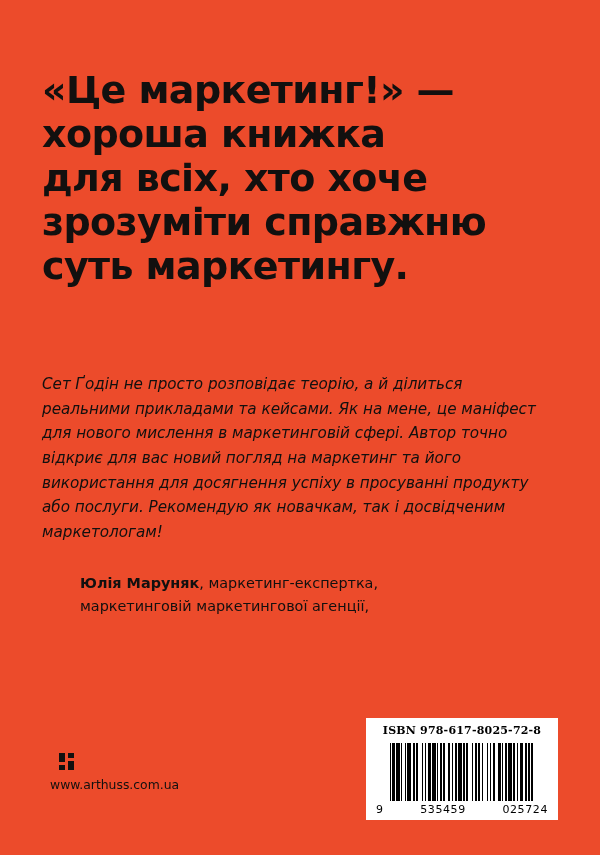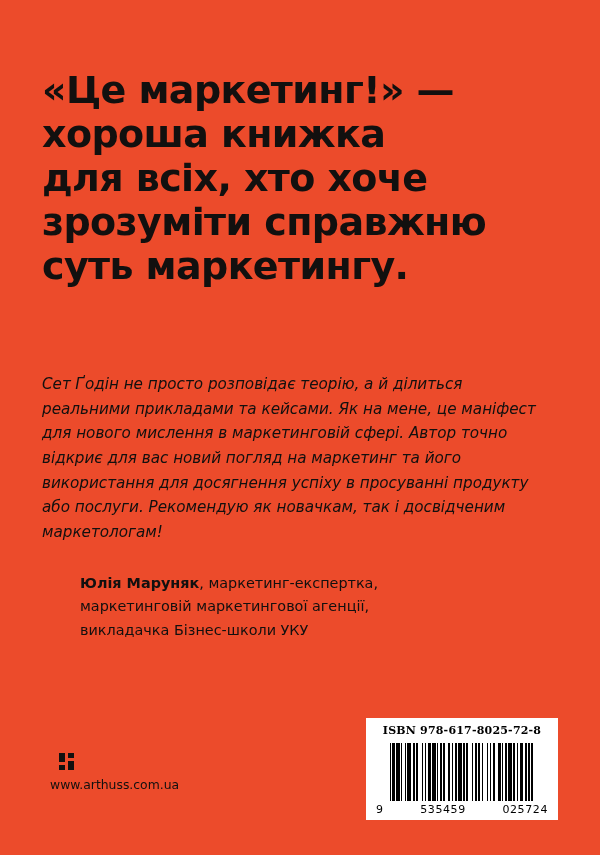--- a/index.html
+++ b/index.html
@@ -153,21 +153,20 @@
 хороша книжка
 для всіх, хто хоче
 зрозуміти справжню
 суть маркетингу.</div>
 
   <div class="blurb">Сет Ґодін не просто розповідає теорію, а й ділиться реальними прикладами та кейсами. Як на мене, це маніфест для нового мислення в маркетинговій сфері. Автор точно відкриє для вас новий погляд на маркетинг та його використання для досягнення успіху в просуванні продукту або послуги. Рекомендую як новачкам, так і досвідченим маркетологам!</div>
 
   <div class="attribution">
     <span class="name">Юлія Маруняк</span><span>, маркетинг-експертка,</span>
     <span class="line2">маркетинговій маркетингової агенції,</span>
-    <span class="line3">викладачка Бізнес-школи УКУ</span>
   </div>
 
   <div class="logo-block">
     <div class="logo-row">
       <span class="logo-mark">
         <i class="a"></i>
           <i class="b"></i>
           <i class="c"></i>
           <i class="d"></i>
       </span>

